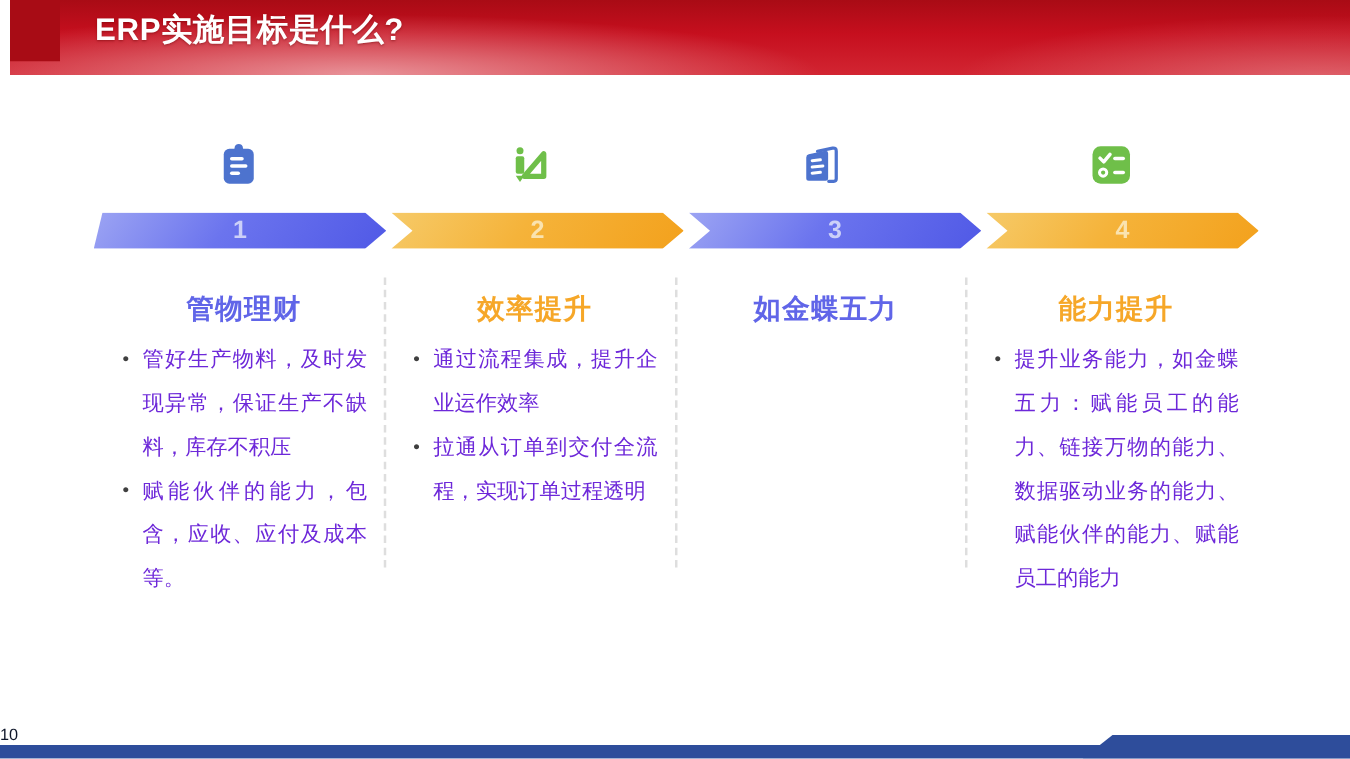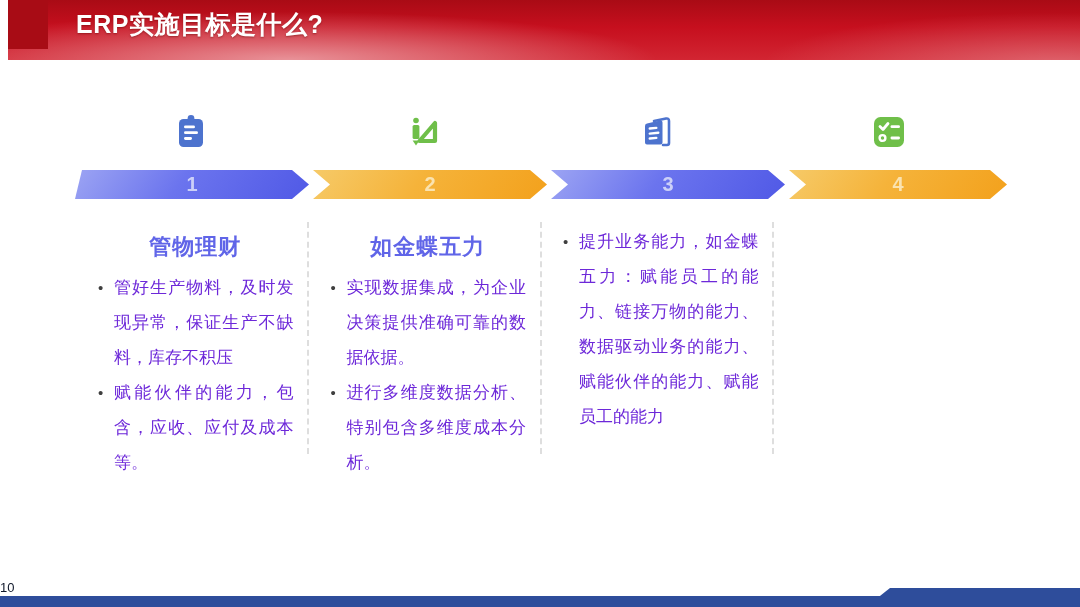--- a/index.html
+++ b/index.html
@@ -181,30 +181,34 @@
   <div class="columns">
 
     <section class="column">
       <h2 class="col-title t-blue">管物理财</h2>
       <ul class="col-body">
         <li>管好生产物料，及时发现异常，保证生产不缺料，库存不积压</li>
         <li>赋能伙伴的能力，包含，应收、应付及成本等。</li>
       </ul>
     </section>
 
+    <section class="column">
+      <h2 class="col-title t-orange">效率提升</h2>
+      <ul class="col-body">
+        <li>通过流程集成，提升企业运作效率</li>
+        <li>拉通从订单到交付全流程，实现订单过程透明</li>
+      </ul>
+    </section>
 
     <section class="column">
       <h2 class="col-title t-blue">如金蝶五力</h2>
-      <ul class="col-body">
-        <li>实现数据集成，为企业决策提供准确可靠的数据依据。</li>
-        <li>进行多维度数据分析、特别包含多维度成本分析。</li>
-      </ul>
-    </section>
-
-    <section class="column">
+    </section>
+
+    <section class="column">
+      <h2 class="col-title t-orange">能力提升</h2>
       <ul class="col-body">
         <li>提升业务能力，如金蝶五力：赋能员工的能力、链接万物的能力、数据驱动业务的能力、赋能伙伴的能力、赋能员工的能力</li>
       </ul>
     </section>
 
   </div>
 
   <div class="page-number">10</div>
   <div class="footer-accent"></div>
   <div class="footer-bar"></div>

